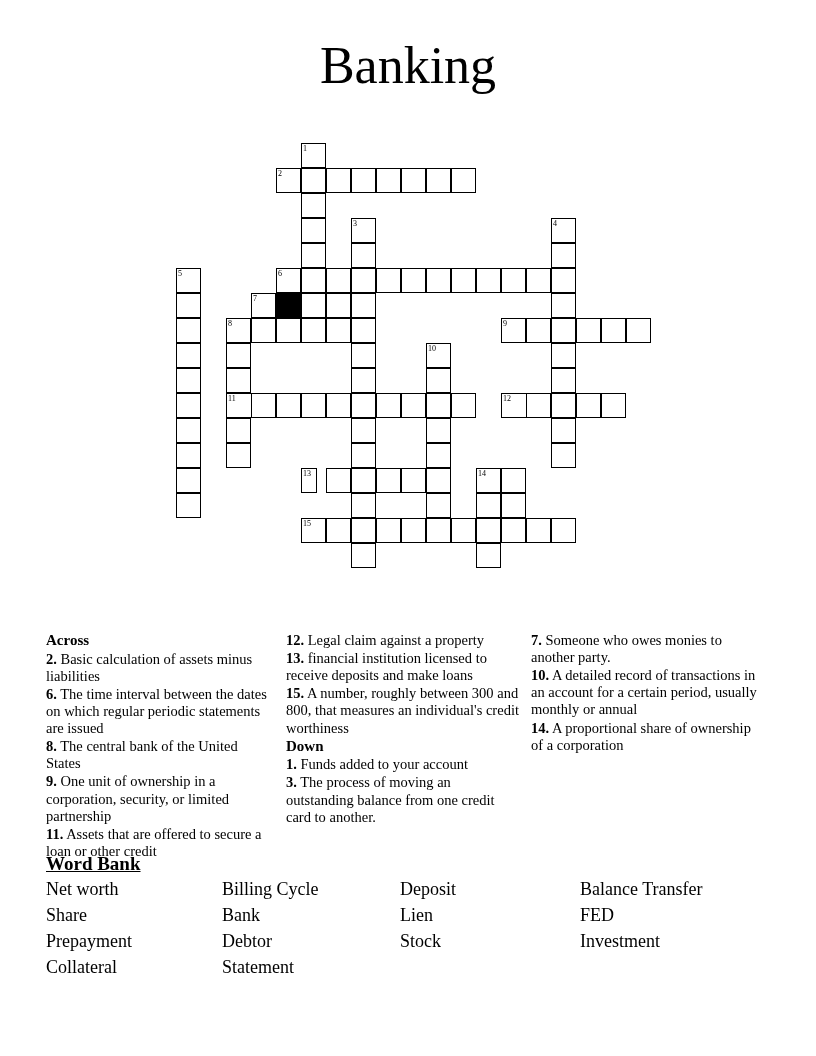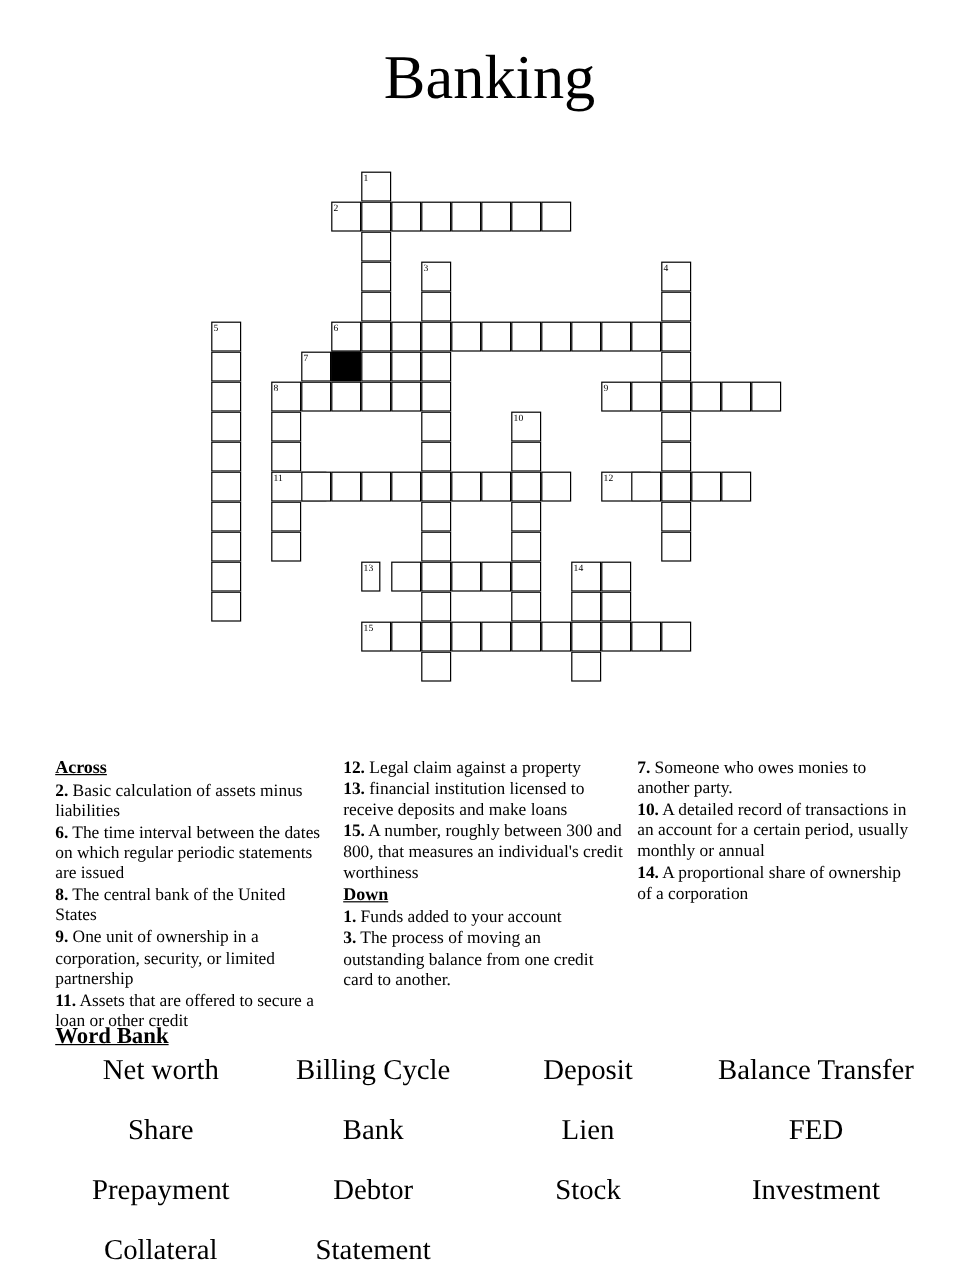--- a/index.html
+++ b/index.html
@@ -70,21 +70,20 @@
   .clue-col {
     width: 240px;
     padding-right: 10px;
     box-sizing: border-box;
   }
   .clue-col.c1 { width: 240px; }
   .clue-col.c2 { width: 245px; }
   .clue-col.c3 { width: 245px; }
   .sec-head {
     font-weight: bold;
-    text-decoration: underline;
     font-size: 15px;
     margin-bottom: 1px;
     display: block;
   }
   .clue {
     display: block;
     margin: 0 0 1px 0;
     text-indent: 0;
   }
   .clue b { font-weight: bold; }
@@ -98,23 +97,22 @@
   #wordbank .wb-title {
     font-weight: bold;
     text-decoration: underline;
     font-size: 19px;
     margin-bottom: 4px;
     display: block;
   }
   .wb-grid {
     display: grid;
     grid-template-columns: 176px 178px 180px 200px;
-    row-gap: 23px;
-    font-size: 24px;
-    text-align: center;
+    row-gap: 5px;
+    font-size: 18px;
   }
   .wb-item { white-space: nowrap; }
 </style>
 </head>
 <body>
 
 <div class="page">
 
   <h1 class="title">Banking</h1>
 

